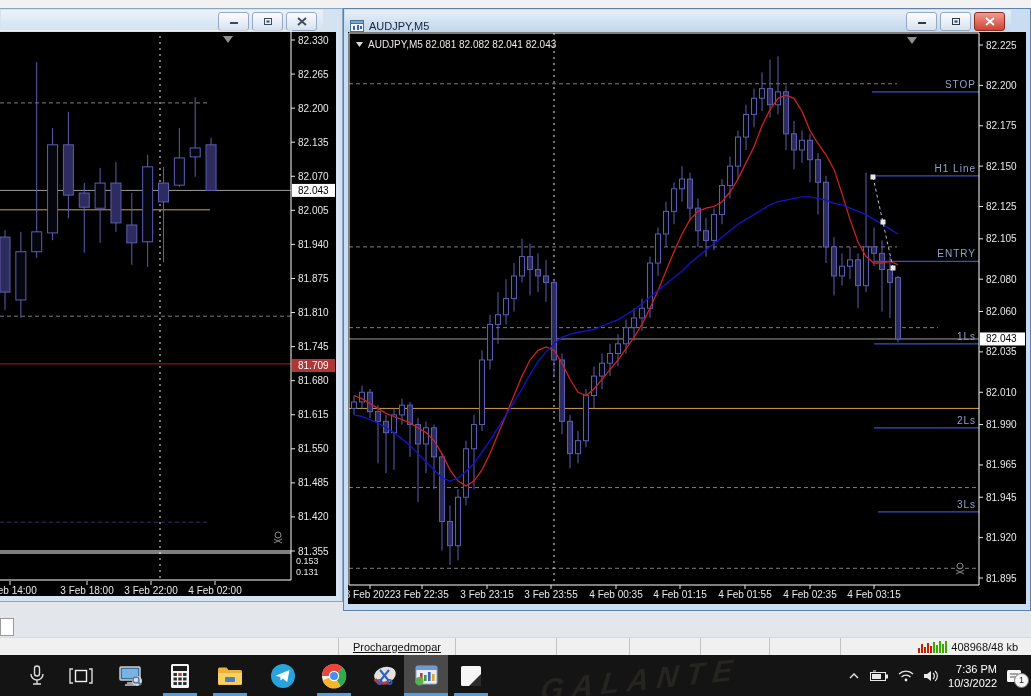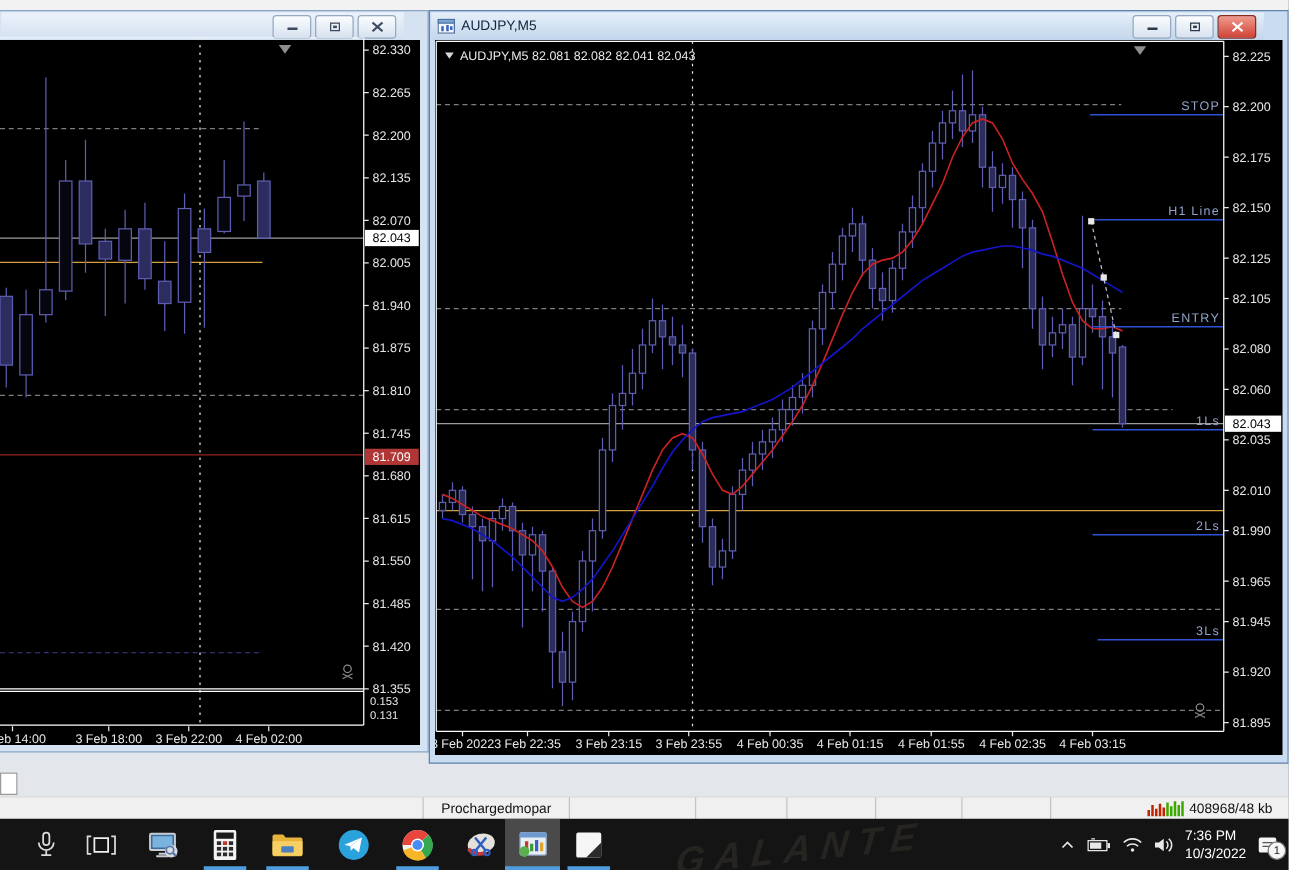--- a/index.html
+++ b/index.html
@@ -8,21 +8,21 @@
   
   .mdi-top{position:absolute;left:0;top:0;width:1031px;height:8px;background:#f2f2f2;}
   .mdi-bottom{position:absolute;left:0;top:602px;width:1031px;height:35px;background:#e3e6ea;}
   
   .win{position:absolute;box-sizing:border-box;}
   #left-window{left:0;top:8px;width:343px;height:594px;background:#d5e2f2;
                border:1px solid #8aa4c4;border-left:none;}
   #right-window{left:343px;top:8px;width:688px;height:603px;background:#c9dcf1;
                 border:1px solid #5f82ab;}
   .titlebar{position:absolute;left:1px;right:19px;top:1px;height:22px;
-            background:linear-gradient(#e6eff9,#c2d6ec);display:flex;align-items:center;}
+            background:linear-gradient(#e6eff9,#c2d6ec);display:flex;align-items:flex-end;}
   #left-window .titlebar{background:linear-gradient(#ecf2fa,#d2e0f0);}
   .title-text{font-size:11px;color:#10243a;margin-left:5px;white-space:nowrap;}
   .win-buttons{position:absolute;right:6px;top:2px;display:flex;gap:3px;}
   .wbtn{width:29px;height:17px;border:1px solid #96a9c0;border-radius:3px;
         background:linear-gradient(#fbfdfe,#d7e2ef);display:flex;align-items:center;justify-content:center;}
   .wbtn svg{display:block;}
   .wbtn.close-active{background:linear-gradient(#f09a8e,#cf4436);border-color:#8a2b20;}
   .client{position:absolute;background:#000;}
   #left-client{left:0;top:23px;width:336px;bottom:5px;}
   #right-client{left:4px;top:23px;right:4px;bottom:6px;}
@@ -30,40 +30,40 @@
   #left-chart-svg{left:0;top:30px;}
   #right-chart-svg{left:348px;top:32px;}
   
   #bg-fragment{position:absolute;left:0;top:618px;width:12px;height:16px;background:#fff;
                border:1px solid #9a9a9a;}
   
   #status-bar{position:absolute;left:0;top:637px;width:1031px;height:18px;background:#f0f0f0;
               border-top:1px solid #d9d9d9;display:flex;align-items:stretch;font-size:11px;color:#111;}
   .status-cell{border-right:1px solid #c3c3c3;display:flex;align-items:center;justify-content:center;}
   .status-cell.w0{width:338px;border-right:1px solid #c3c3c3;}
-  .status-cell.w1{width:116px;}
+  .status-cell.w1{width:116px;text-decoration:underline;}
   .status-cell.w2{width:100px;}
   .status-cell.w3{width:72px;}
   .status-cell.w4{width:70px;}
   .status-cell.w5{width:68px;}
   .status-cell.w6{width:70px;}
   #traffic-cell{flex:1;border-right:none;display:flex;align-items:center;justify-content:flex-end;
                 padding-right:13px;gap:4px;}
   #traffic-bars{display:flex;align-items:flex-end;gap:1px;height:12px;}
   #traffic-bars i{display:block;width:2px;}
   
   #taskbar{position:absolute;left:0;top:655px;width:1031px;height:41px;background:#141414;overflow:hidden;}
   #wallpaper-hint{position:absolute;left:540px;top:8px;font-size:30px;font-style:italic;font-weight:bold;
                   color:#262420;transform:rotate(-6deg) skewX(-12deg);letter-spacing:8px;user-select:none;}
   .tb-icon{position:absolute;top:0;width:44px;height:41px;display:flex;align-items:center;justify-content:center;}
   .tb-icon.active{background:#4a4a4a;}
   .tb-underline{position:absolute;bottom:0;height:3px;background:#4f9ddf;}
   .tray{position:absolute;right:0;top:0;height:41px;display:flex;align-items:center;gap:8px;padding-right:8px;}
   .tray-icon{display:flex;align-items:center;justify-content:center;}
-  #clock{color:#fff;font-size:11px;text-align:left;line-height:14px;}
+  #clock{color:#fff;font-size:11px;text-align:right;line-height:14px;}
   #notif{position:relative;}
   #notif-badge{position:absolute;right:-6px;bottom:-4px;width:13px;height:13px;border-radius:50%;
                background:#f5f5f5;border:1px solid #777;color:#222;font-size:9px;display:flex;
                align-items:center;justify-content:center;}
 </style>
 </head>
 <body>
 <div id="root">
 
   <div class="mdi-top"></div>

